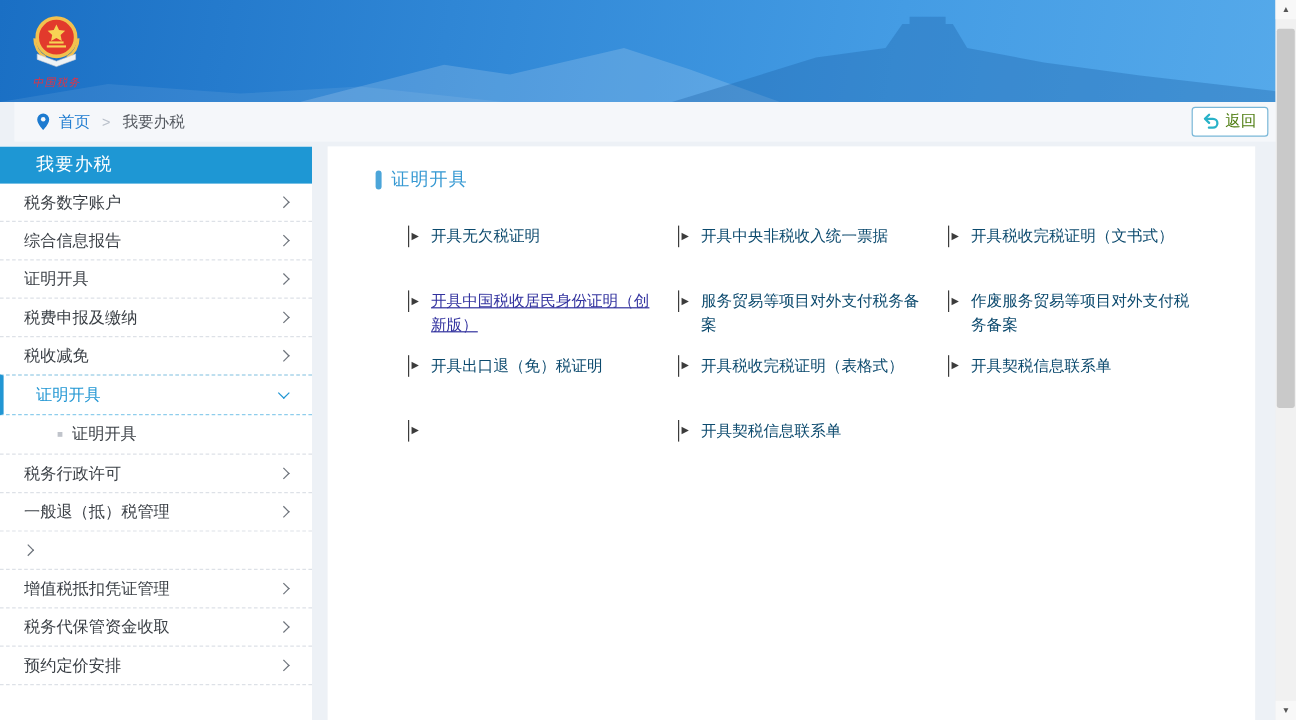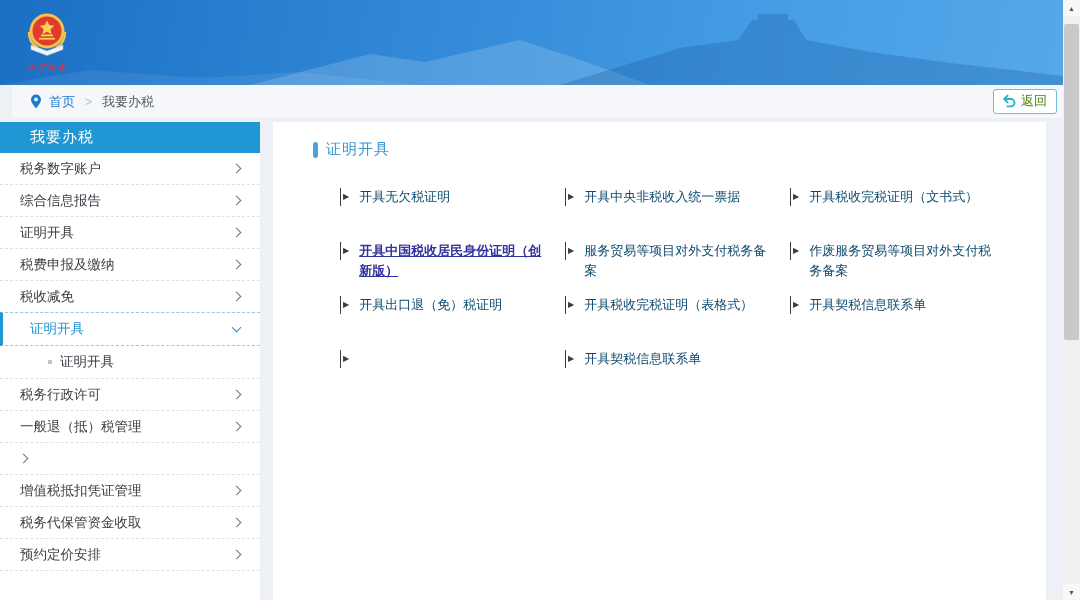--- a/index.html
+++ b/index.html
@@ -53,21 +53,21 @@
   .sec-title { display:flex; align-items:center; gap:8px; }
   .sec-pill { width:5px; height:16px; border-radius:3px; background:#4ba5d9; }
   .sec-title span { color:#3598d2; font-size:15px; letter-spacing:1px; }
   .links-grid { margin:28px 0 0 27px; display:grid;
     grid-template-columns:repeat(3,225px); }
   .link-item { min-height:54px; display:flex; align-items:flex-start; gap:10px;
     padding-right:20px; cursor:pointer; }
   .mk { flex:none; font-size:8px; color:#3c3c3c; line-height:18px;
     border-left:1.5px solid #3c3c3c; padding-left:2px; margin-top:1px; }
   .link-item .txt { font-size:13px; color:#0c4a6e; line-height:20px; max-width:200px; }
-  .link-item.hl .txt { color:#32329f; text-decoration:underline;font-weight:bold; }
+  .link-item.hl .txt { color:#32329f; text-decoration:underline; }
 
   
   .scrollbar { position:absolute; right:0; top:0; width:17px; height:600px; background:#f1f1f1; }
   .sc-btn { height:16px; display:flex; align-items:center; justify-content:center;
     color:#555; font-size:7px; background:#f8f8f8; cursor:pointer; }
   .sc-btn.down { position:absolute; bottom:0; left:0; width:17px; }
   .sc-thumb { position:absolute; top:24px; left:1px; width:15px; height:316px;
     background:#c9c9c9; border-radius:2px; cursor:pointer; }
 </style>
 </head>

